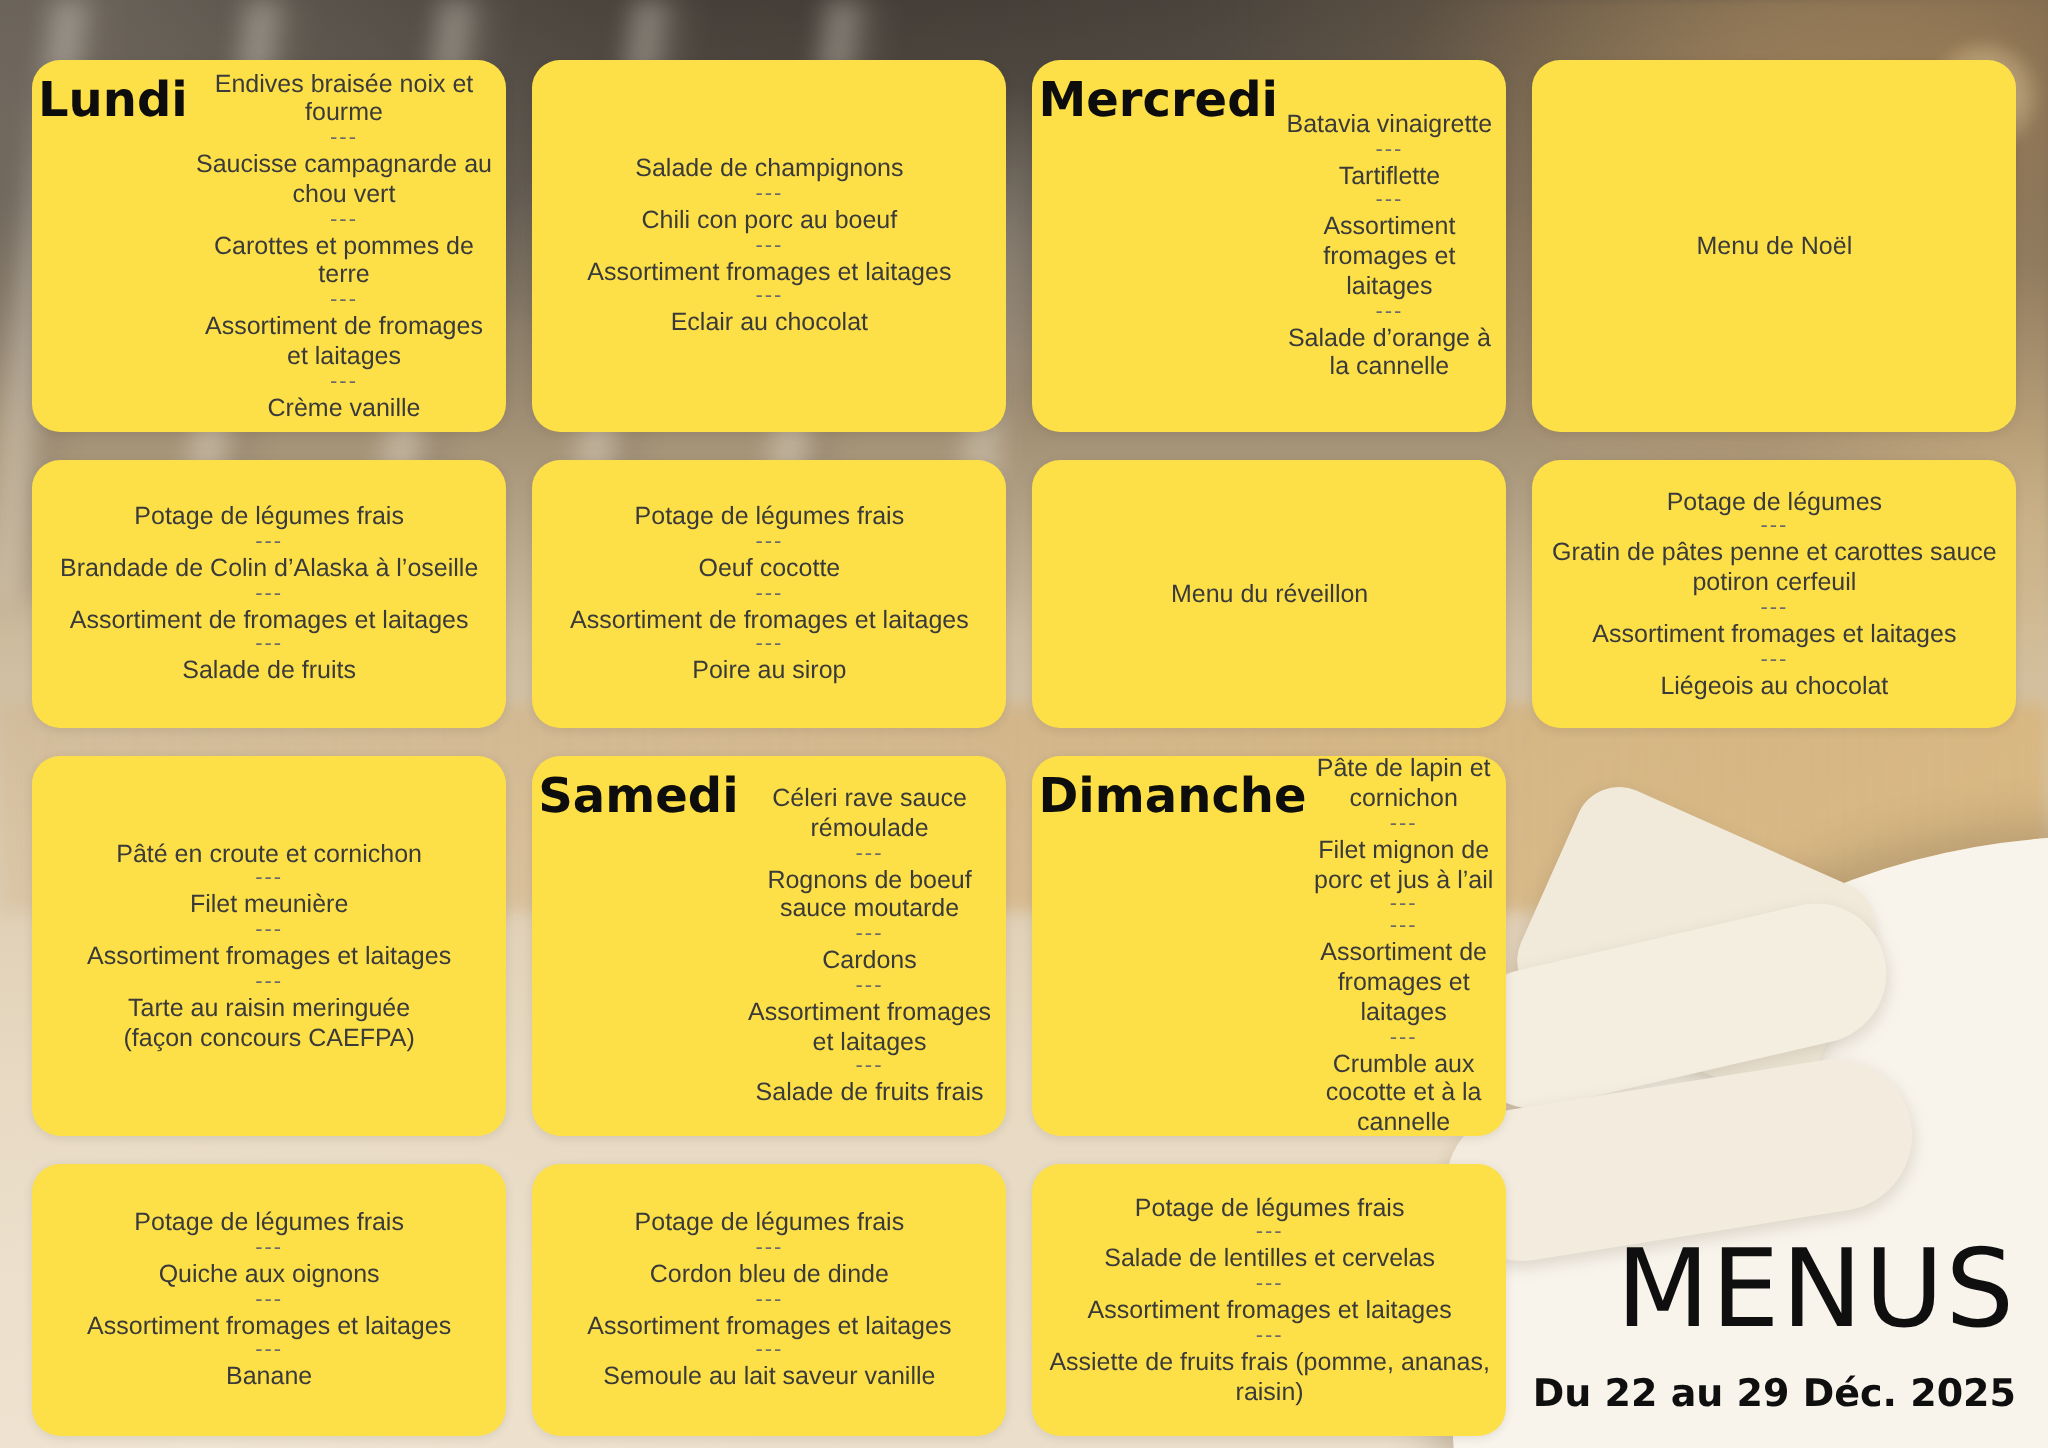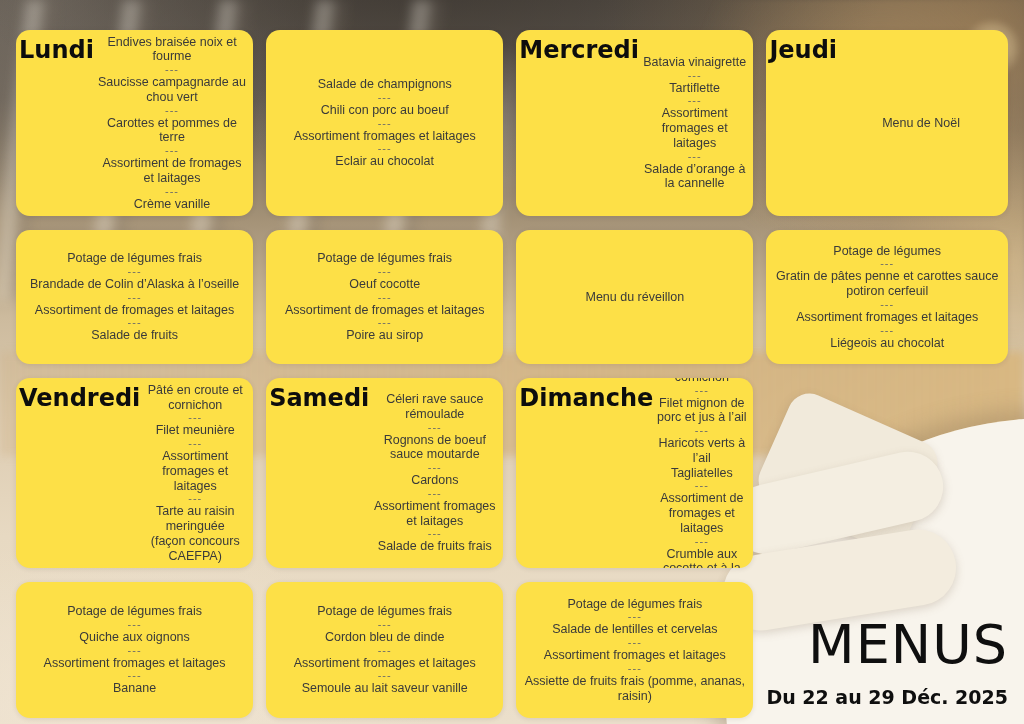--- a/index.html
+++ b/index.html
@@ -175,21 +175,20 @@
           <div class="menu-item">Potage de légumes frais</div>
           <div class="sep">---</div>
           <div class="menu-item">Brandade de Colin d’Alaska à l’oseille</div>
           <div class="sep">---</div>
           <div class="menu-item">Assortiment de fromages et laitages</div>
           <div class="sep">---</div>
           <div class="menu-item">Salade de fruits</div>
         </div>
       </div>
       <div class="card" style="grid-area: 3 / 1;">
-        <div class="day-title">Vendredi</div>
         <div class="card-items">
           <div class="menu-item">Pâté en croute et cornichon</div>
           <div class="sep">---</div>
           <div class="menu-item">Filet meunière</div>
           <div class="sep">---</div>
           <div class="menu-item">Assortiment fromages et laitages</div>
           <div class="sep">---</div>
           <div class="menu-item">Tarte au raisin meringuée
 (façon concours CAEFPA)</div>
         </div>
@@ -269,41 +268,38 @@
           <div class="menu-item">Menu du réveillon</div>
         </div>
       </div>
       <div class="card" style="grid-area: 3 / 3;">
         <div class="day-title">Dimanche</div>
         <div class="card-items">
           <div class="menu-item">Pâte de lapin et cornichon</div>
           <div class="sep">---</div>
           <div class="menu-item">Filet mignon de porc et jus à l’ail</div>
           <div class="sep">---</div>
-          <div class="menu-item">Haricots verts à l’ail
-Tagliatelles</div>
           <div class="sep">---</div>
           <div class="menu-item">Assortiment de fromages et laitages</div>
           <div class="sep">---</div>
           <div class="menu-item">Crumble aux cocotte et à la cannelle</div>
         </div>
       </div>
       <div class="card" style="grid-area: 4 / 3;">
         <div class="card-items">
           <div class="menu-item">Potage de légumes frais</div>
           <div class="sep">---</div>
           <div class="menu-item">Salade de lentilles et cervelas</div>
           <div class="sep">---</div>
           <div class="menu-item">Assortiment fromages et laitages</div>
           <div class="sep">---</div>
           <div class="menu-item">Assiette de fruits frais (pomme, ananas, raisin)</div>
         </div>
       </div>
       <div class="card" style="grid-area: 1 / 4;">
-        <div class="day-title">Jeudi</div>
         <div class="card-items">
           <div class="menu-item">Menu de Noël</div>
         </div>
       </div>
       <div class="card" style="grid-area: 2 / 4;">
         <div class="card-items">
           <div class="menu-item">Potage de légumes</div>
           <div class="sep">---</div>
           <div class="menu-item">Gratin de pâtes penne et carottes sauce potiron cerfeuil</div>
           <div class="sep">---</div>

